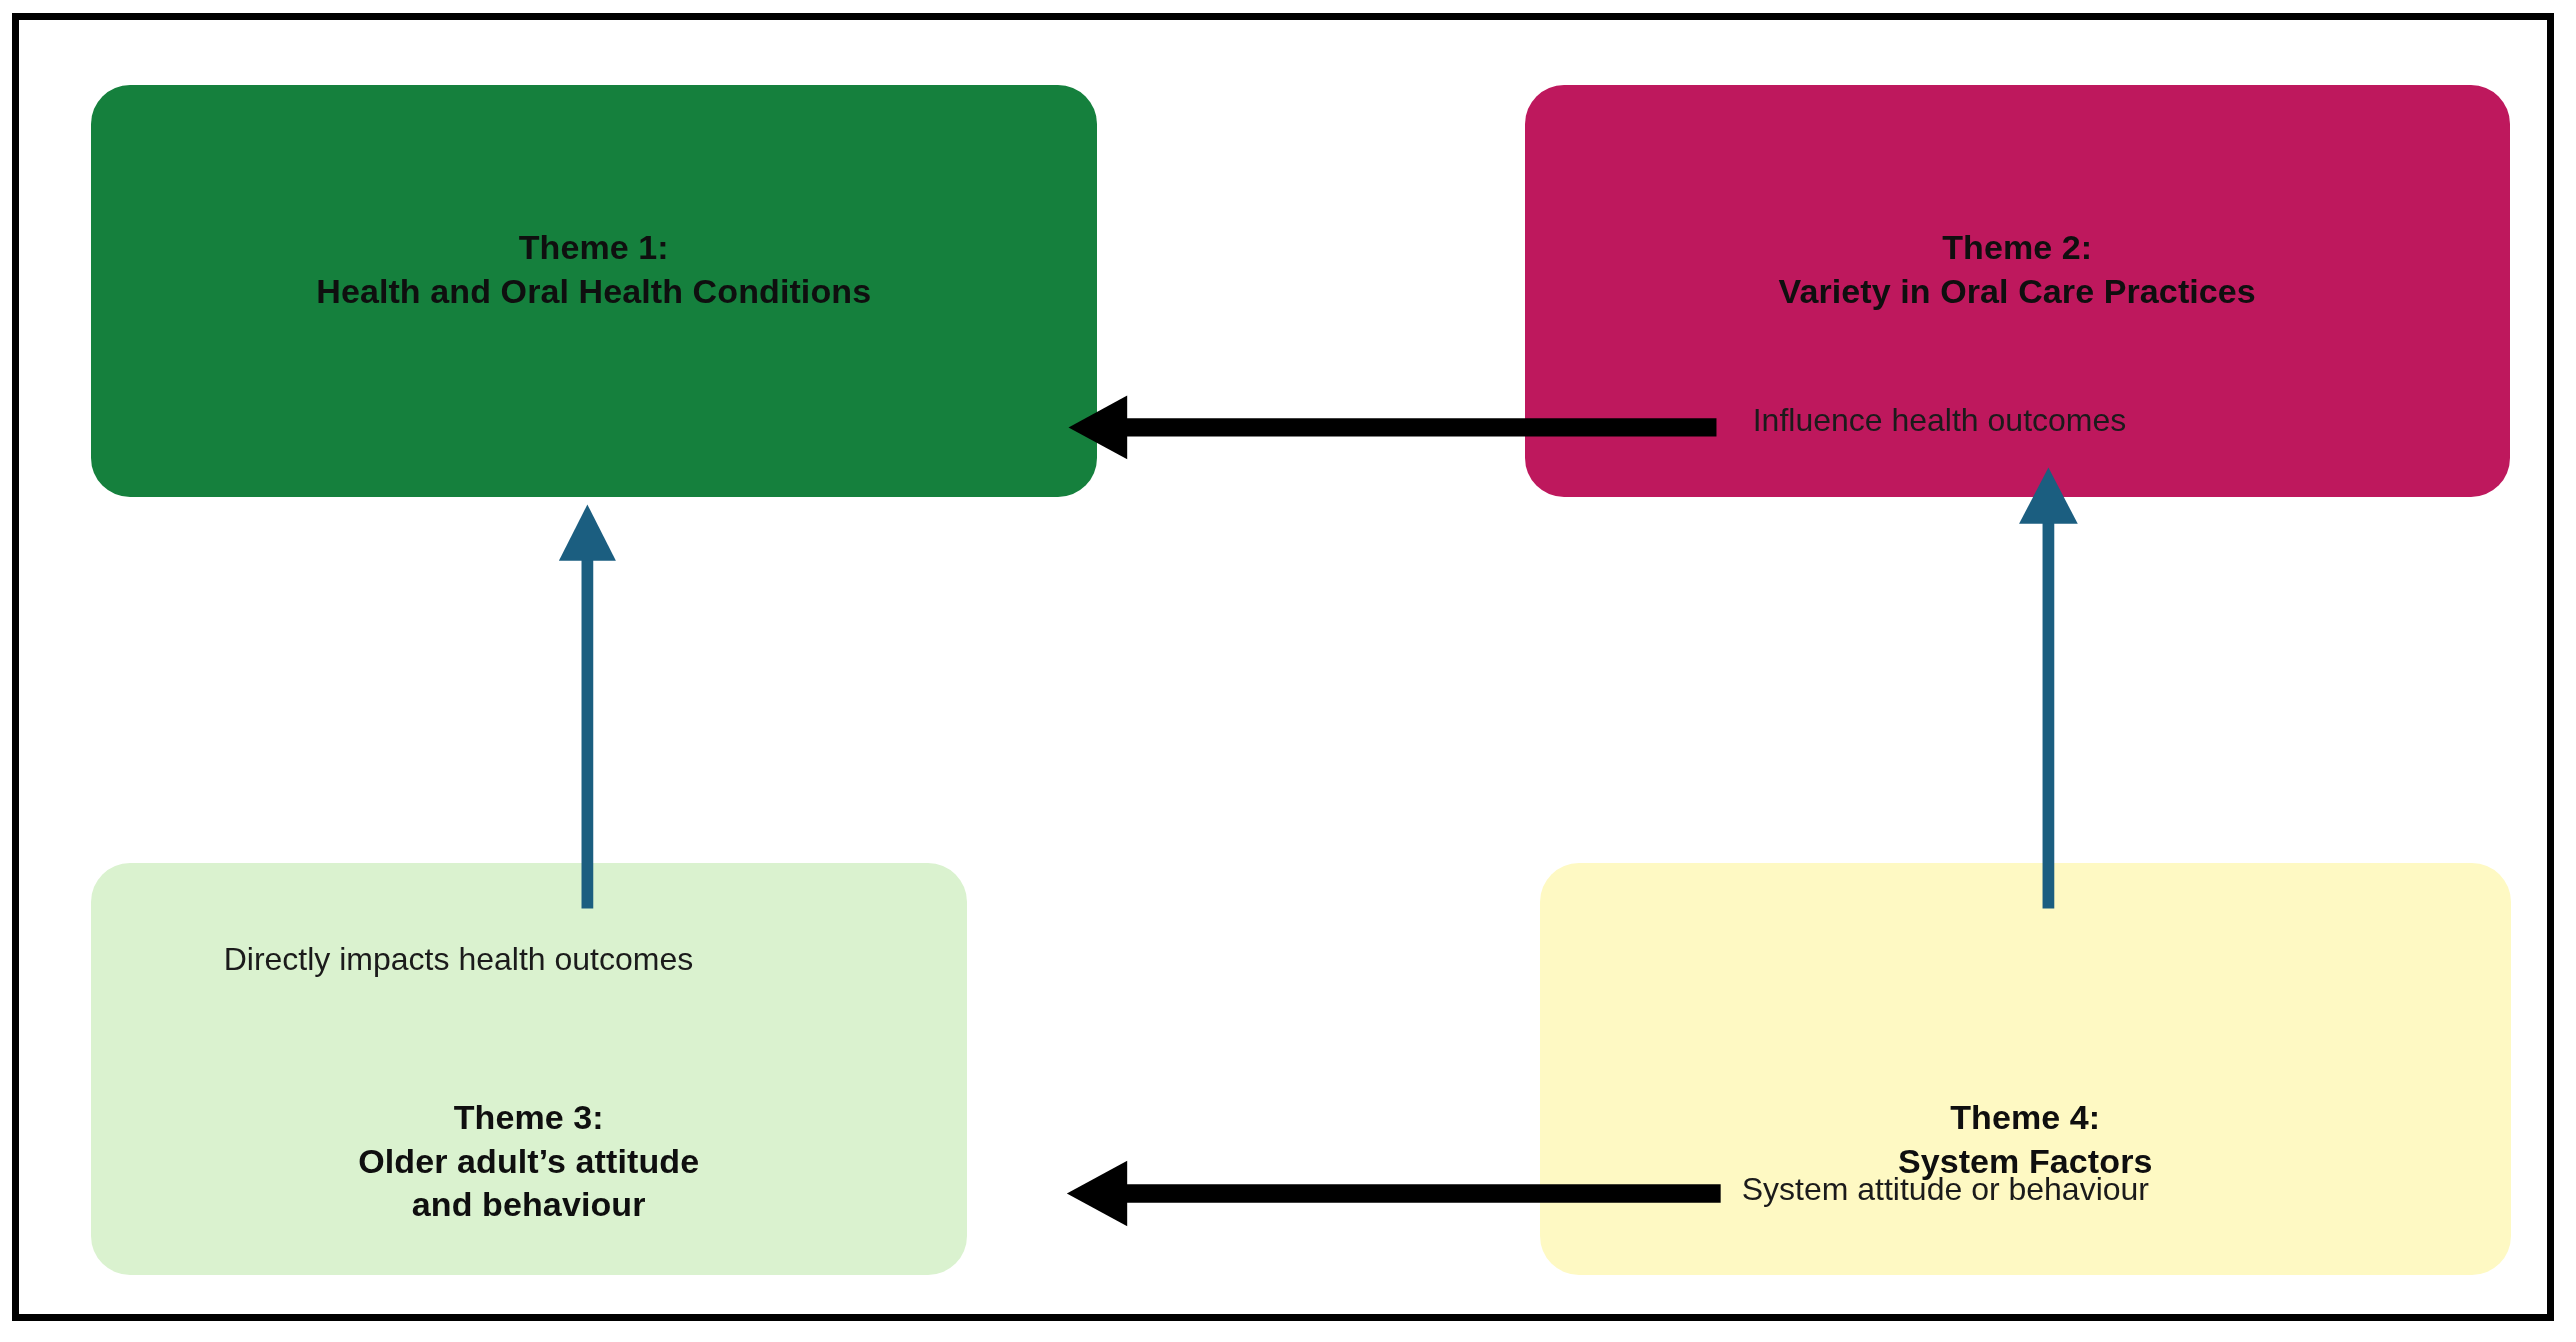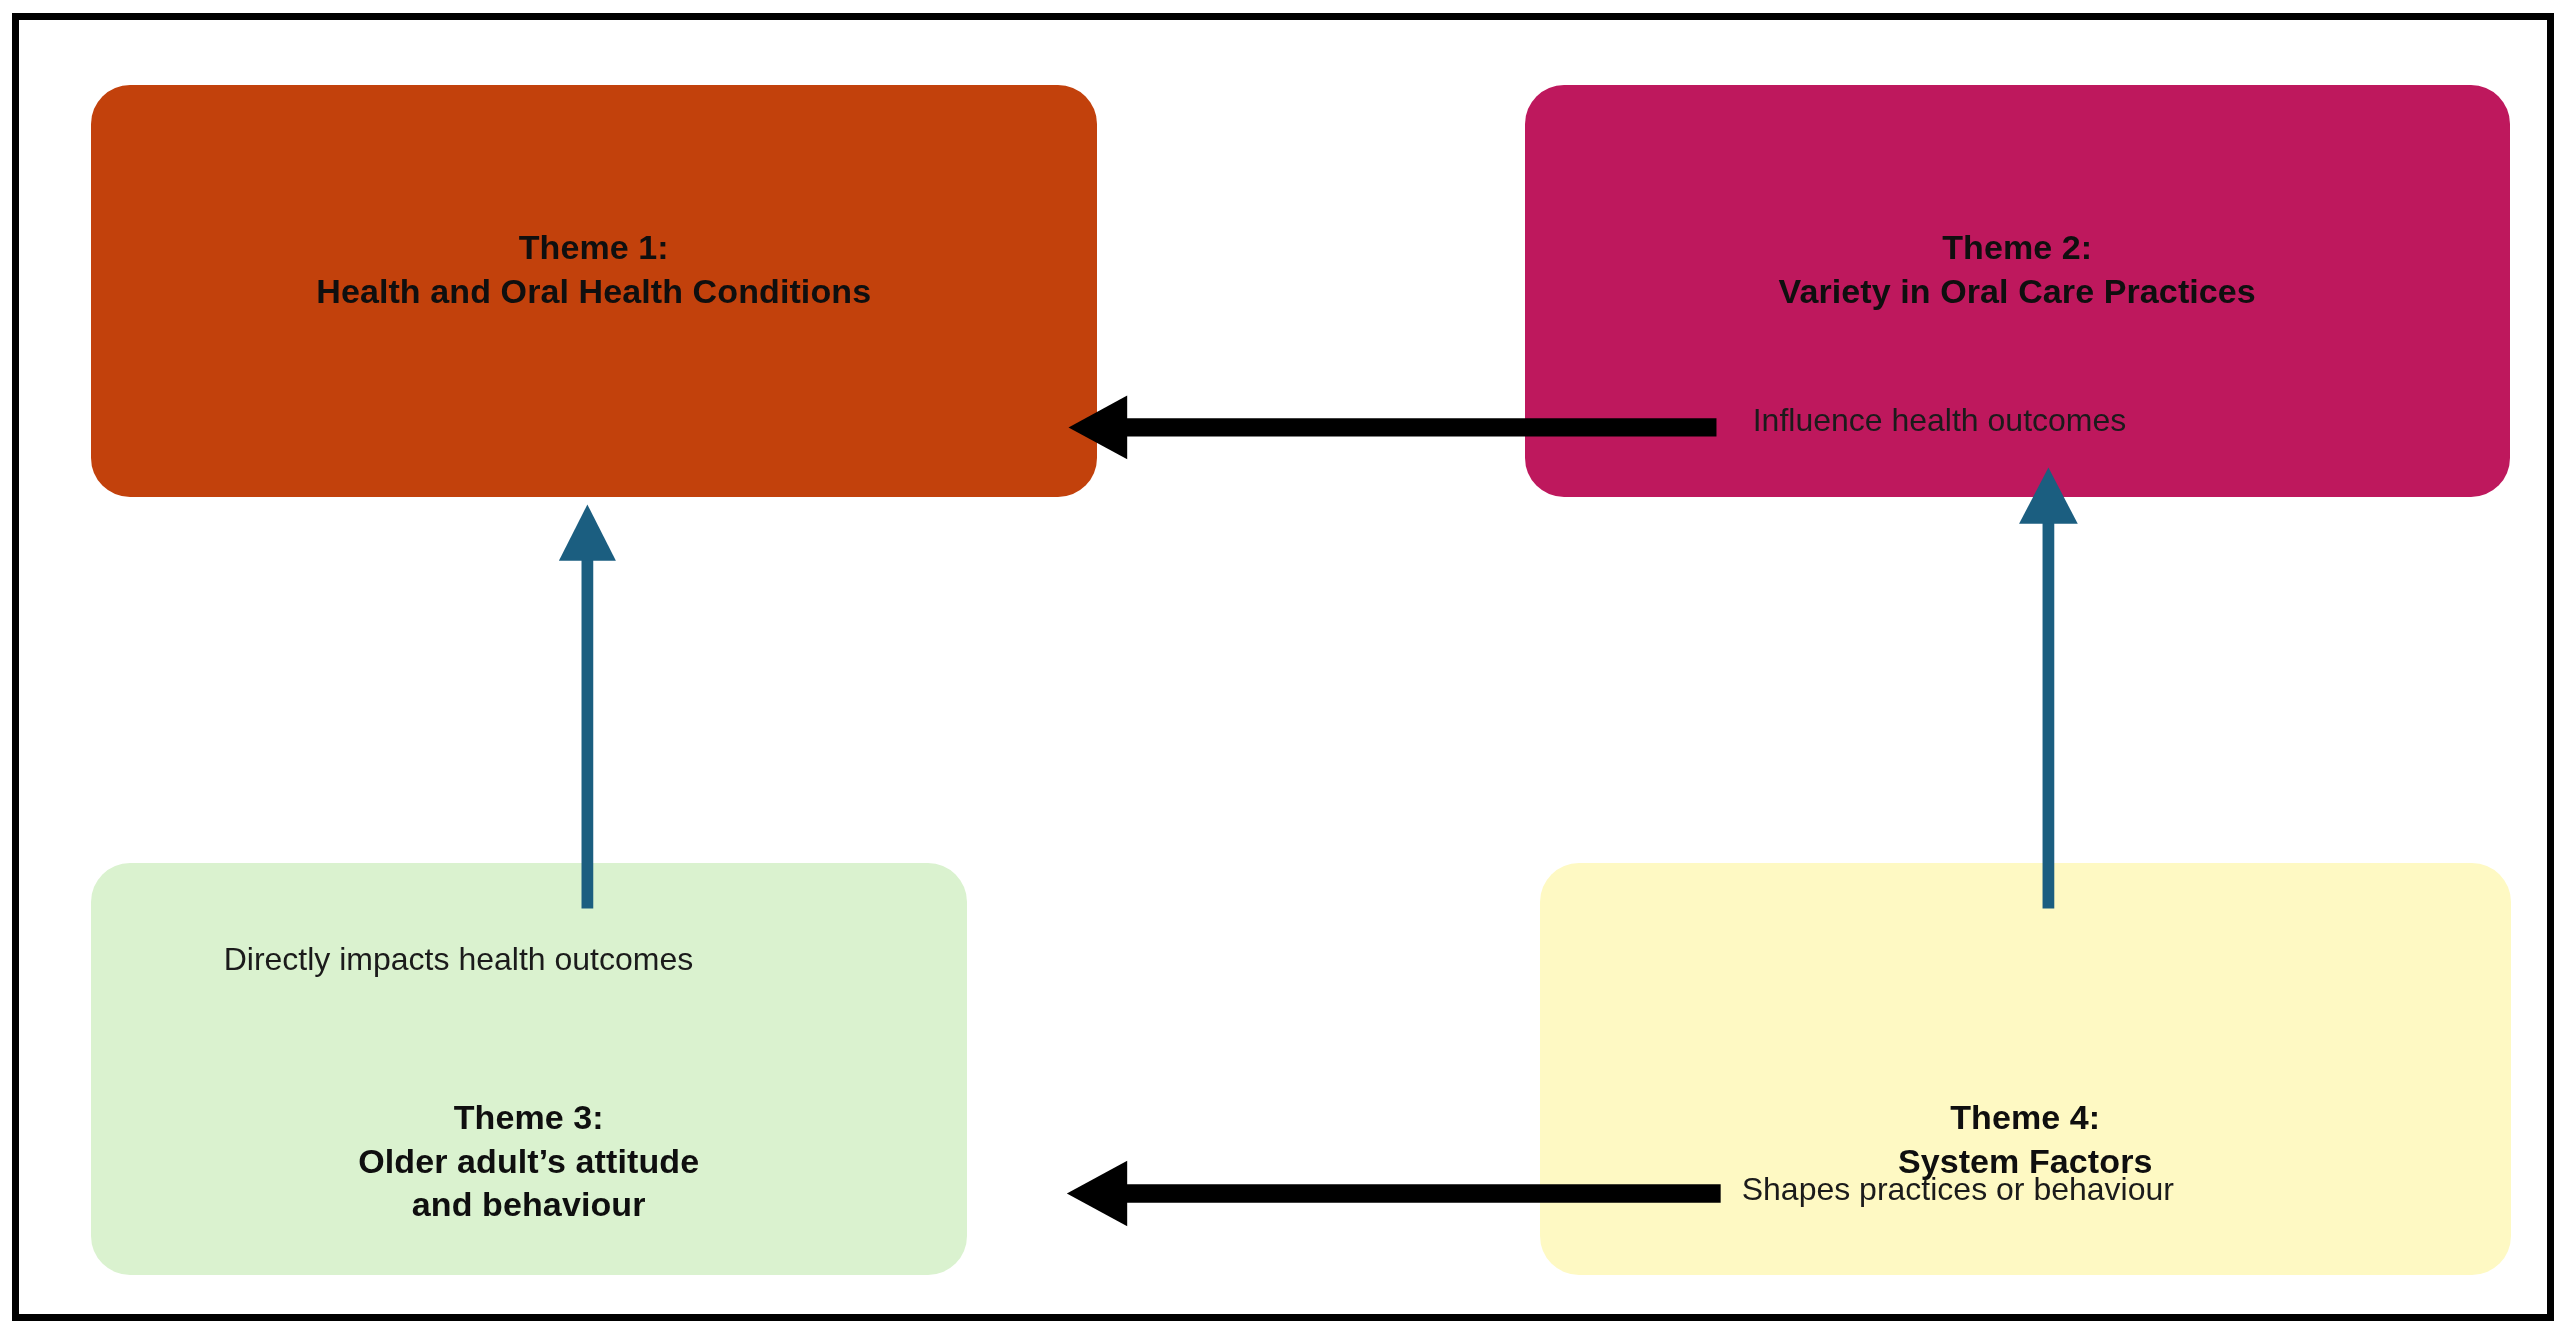--- a/index.html
+++ b/index.html
@@ -62,21 +62,21 @@
     white-space: nowrap;
     text-align: left;
   }
 
   
   #theme-1 {
     left: 72px;
     top: 65px;
     width: 1006px;
     height: 412px;
-    background: #c2410c;
+    background: #15803d;
   }
   #theme-1 .theme-title {
     margin-top: 141px;
   }
 
   
   #theme-2 {
     left: 1506px;
     top: 65px;
     width: 985px;
@@ -152,21 +152,21 @@
     <div class="theme-box" id="theme-4">
       <div class="theme-title">Theme 4:
 System Factors</div>
     </div>
 
     <div class="edge-label" id="label-influence">Influence health outcomes</div>
 
 
     <div class="edge-label" id="label-directly">Directly impacts health outcomes</div>
 
-    <div class="edge-label" id="label-shapes">Shapes practices or behaviour</div>
+    <div class="edge-label" id="label-shapes">System attitude or behaviour</div>
 
     <svg id="arrow-layer" viewBox="0 0 3073 1601">
 
       <g>
         <line x1="2025" y1="486" x2="1300" y2="486" stroke="#000000" stroke-width="22"></line>
         <polygon points="1252,486 1322,448 1322,524" fill="#000000"></polygon>
       </g>
 
       <g>
         <line x1="2030" y1="1400" x2="1300" y2="1400" stroke="#000000" stroke-width="22"></line>

